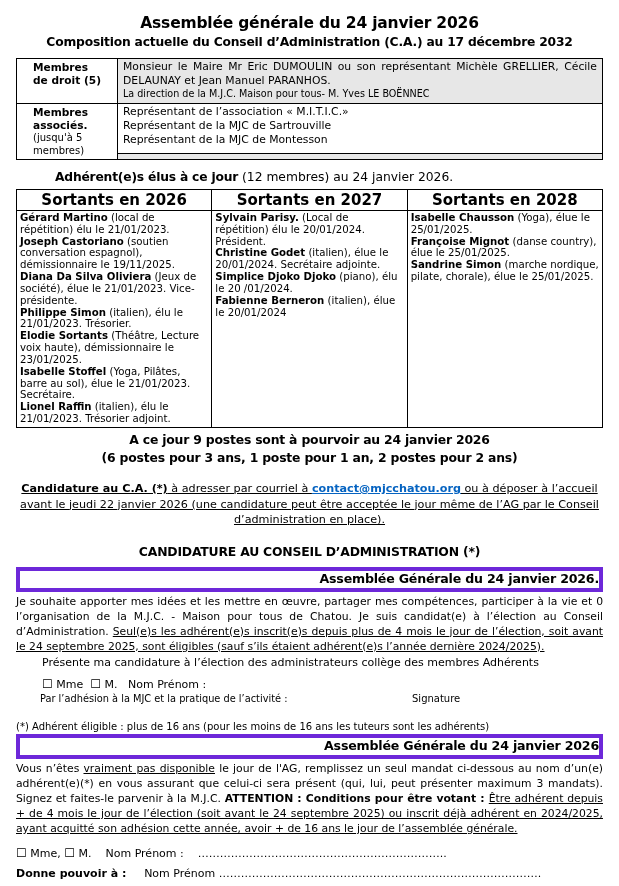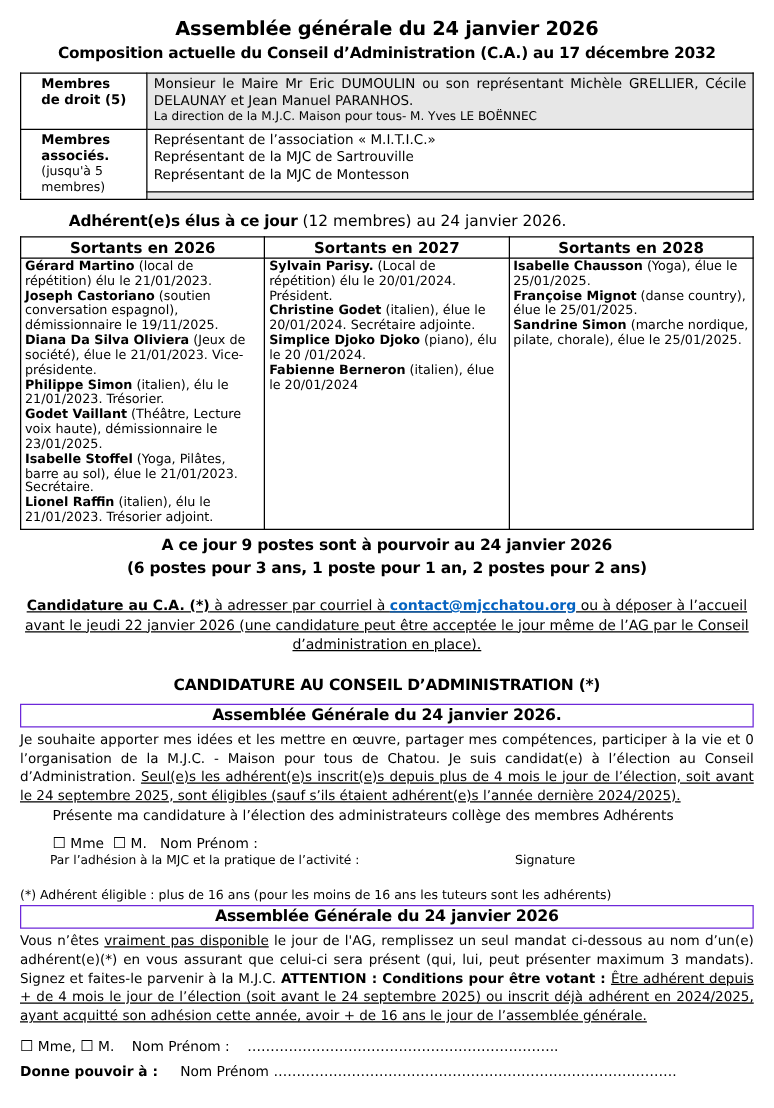--- a/index.html
+++ b/index.html
@@ -21,35 +21,35 @@
   .comp-table .content-cell { font-size:10.8px; padding:1px 5px 2px 5px; vertical-align:top; line-height:1.3; }
   .comp-main { text-align:justify; }
   .label-sub { font-size:10px; font-weight:normal; }
   .gray { background:var(--gray); }
   .strip-cell { height:6px; background:var(--gray); padding:0; }
   .small { font-size:9.6px; }
 
   .adherents-line { margin:10px 0 5px 39px; font-size:12.3px; }
   .adherents-line .b { letter-spacing:-0.2px; }
 
-  .members-table th { font-size:12px; padding:1px 2px; text-align:center; }
+  .members-table th { font-size:15px; padding:1px 2px; text-align:center; }
   .members-table td { width:33.3%; vertical-align:top; font-size:10.2px; line-height:1.16; padding:1px 3px 2px 3px; }
   .member { margin:0; }
 
   .b { font-weight:bold; }
   .u { text-decoration:underline; }
   .link { color:var(--link); font-weight:bold; text-decoration:underline; }
 
   .postes { text-align:center; font-weight:bold; font-size:12.4px; line-height:1.45; margin-top:3px; letter-spacing:-0.2px; }
 
   .notice { text-align:center; font-size:11.2px; line-height:1.4; margin:14px 2px 0 2px;text-decoration:underline; }
 
   .section-heading { text-align:center; font-weight:bold; font-size:12.4px; margin-top:16px; letter-spacing:-0.2px; }
 
-  .boxed-header { border:1px solid #6d28d9; text-align:center; font-weight:bold; font-size:12.6px; padding:0 0 2px 0; margin-top:8px; letter-spacing:-0.2px; }
+  .boxed-header { border:4px solid #6d28d9; text-align:right; font-weight:bold; font-size:12.6px; padding:0 0 2px 0; margin-top:8px; letter-spacing:-0.2px; }
   .mandat .boxed-header { margin-top:2px; }
 
   .para { font-size:10.8px; text-align:justify; line-height:1.38; margin-top:3px; }
 
   .form-line { font-size:11px; margin-left:26px; margin-top:2px; }
   .checkbox-line { margin-top:8px; }
   .cb { font-size:12px; }
   .pre { white-space:pre-wrap; }
 
   .sig-row { position:relative; }
@@ -109,21 +109,21 @@
           <th>Sortants en 2028</th>
         </tr>
       </thead>
     <tbody>
         <tr id="members-body-row">
           <td>
             <div class="member"><span class="b">Gérard Martino</span> (local de répétition) élu le 21/01/2023.</div>
             <div class="member"><span class="b">Joseph Castoriano</span> (soutien conversation espagnol), démissionnaire le 19/11/2025.</div>
             <div class="member"><span class="b">Diana Da Silva Oliviera</span> (Jeux de société), élue le 21/01/2023. Vice-présidente.</div>
             <div class="member"><span class="b">Philippe Simon</span> (italien), élu le 21/01/2023. Trésorier.</div>
-            <div class="member"><span class="b">Godet Vaillant</span> (Théâtre, Lecture voix haute), démissionnaire le 23/01/2025.</div>
+            <div class="member"><span class="b">Elodie Sortants</span> (Théâtre, Lecture voix haute), démissionnaire le 23/01/2025.</div>
             <div class="member"><span class="b">Isabelle Stoffel</span> (Yoga, Pilâtes, barre au sol), élue le 21/01/2023. Secrétaire.</div>
             <div class="member"><span class="b">Lionel Raffin</span> (italien), élu le 21/01/2023. Trésorier adjoint.</div>
           </td>
           <td>
             <div class="member"><span class="b">Sylvain Parisy.</span> (Local de répétition) élu le 20/01/2024. Président.</div>
             <div class="member"><span class="b">Christine Godet</span> (italien), élue le 20/01/2024. Secrétaire adjointe.</div>
             <div class="member"><span class="b">Simplice Djoko Djoko</span> (piano), élu le 20 /01/2024.</div>
             <div class="member"><span class="b">Fabienne Berneron</span> (italien), élue le 20/01/2024</div>
           </td>
           <td>

